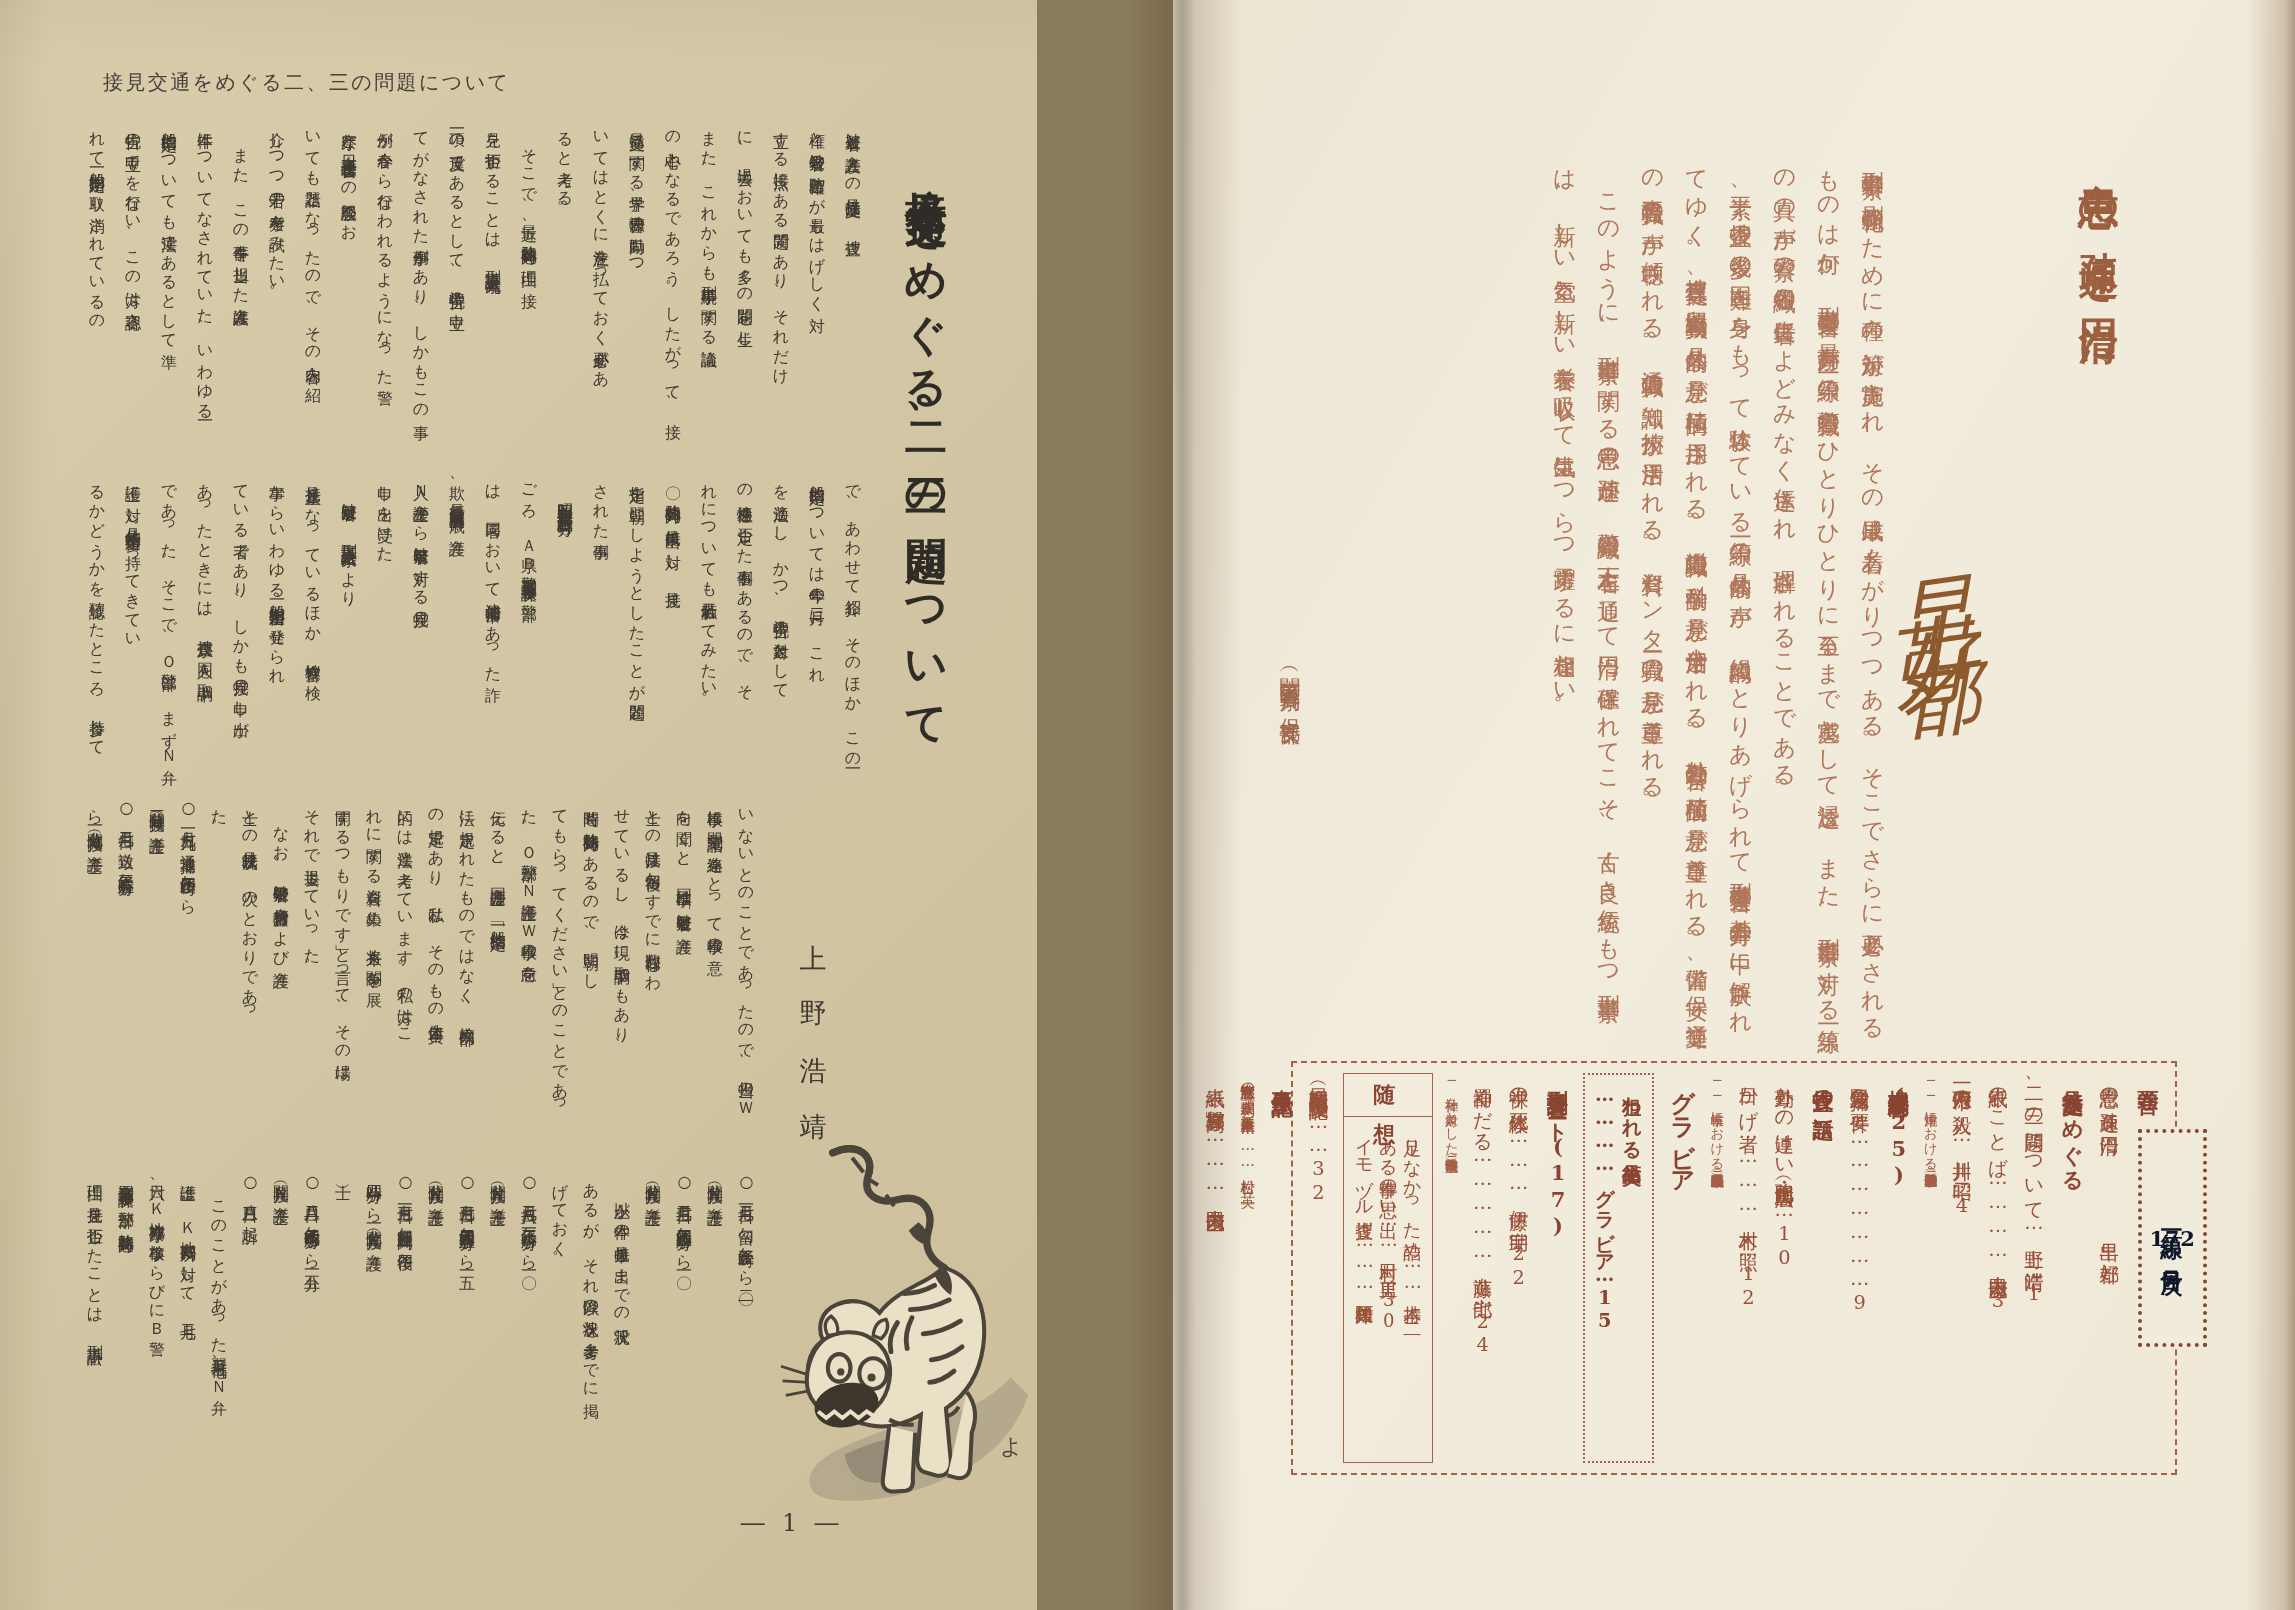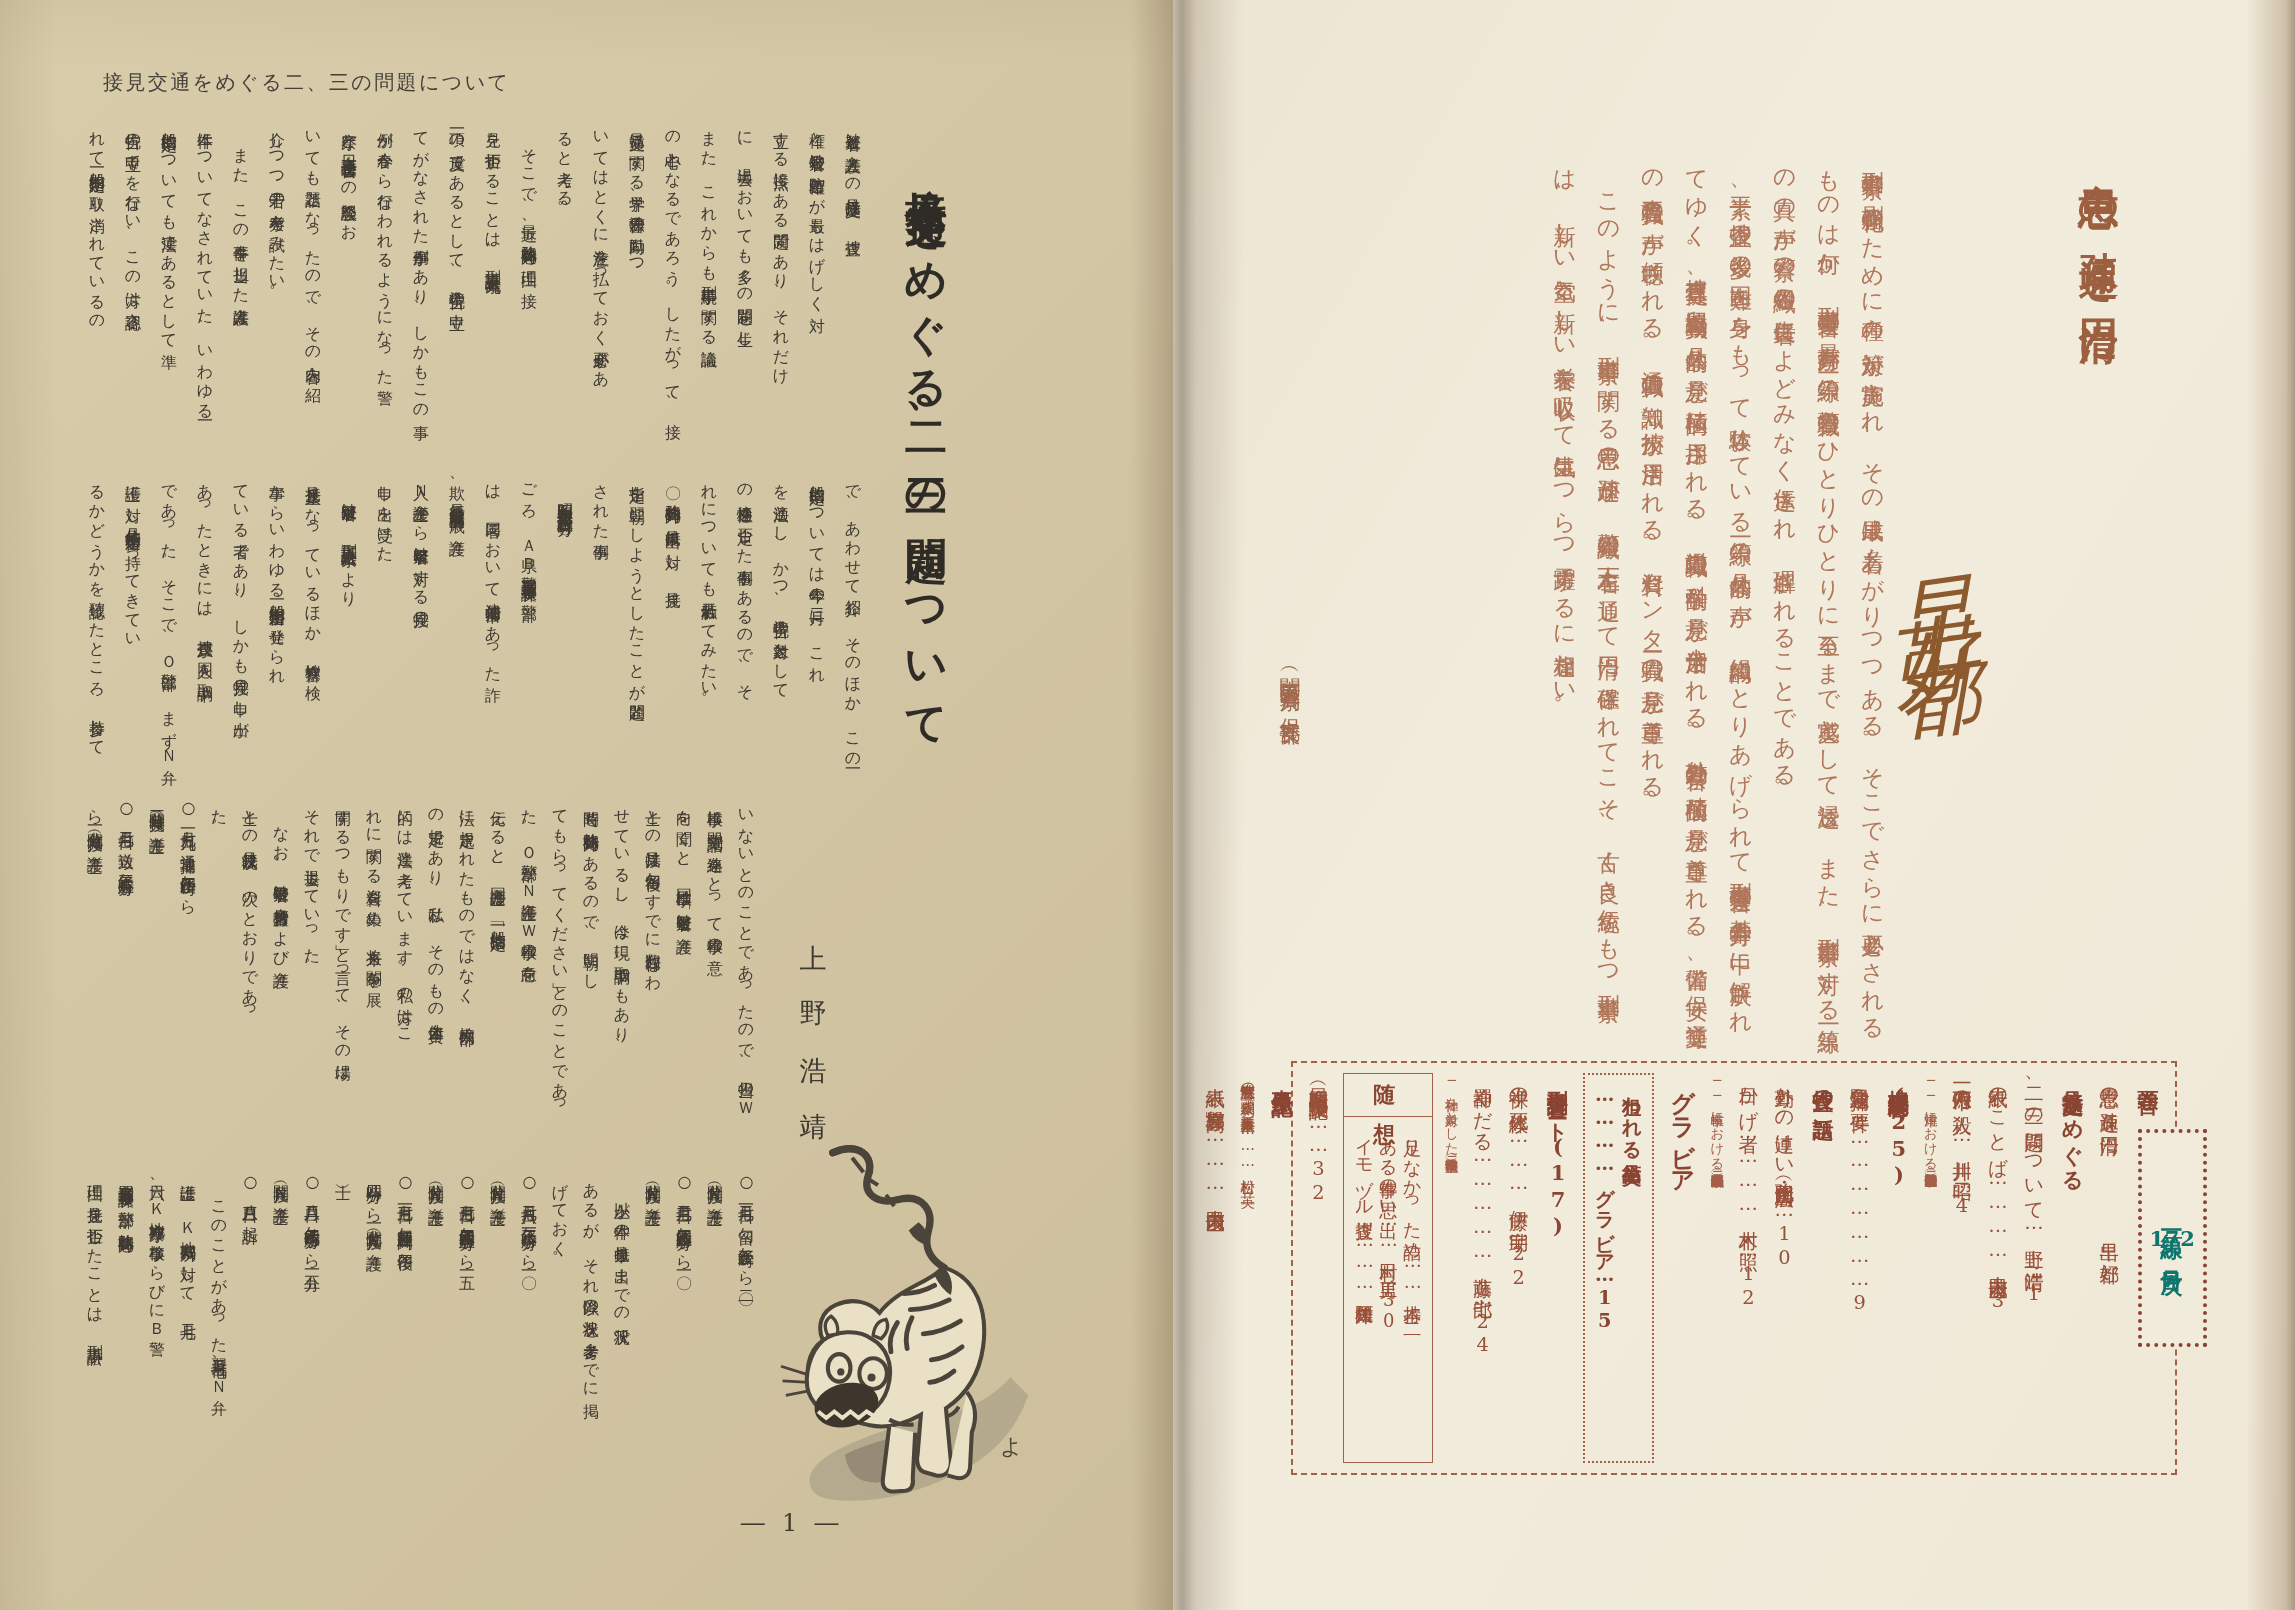--- a/index.html
+++ b/index.html
@@ -1,20 +1,20 @@
 <!DOCTYPE html>
 <html style="font-size:13px"><head>
 <meta charset="utf-8">
 <style>
   html,body{margin:0;padding:0;background:#8a7a5c;}
   #stage{position:relative;width:2295px;height:1610px;overflow:hidden;
          font-family:"DejaVu Serif","Liberation Serif",serif;}
   
   .page{position:absolute;top:0;height:1610px;}
-  #page-left{left:0;width:1173px;
+  #page-left{left:0;width:1037px;
      background:linear-gradient(135deg,#d8ccab 0%,#d3c6a4 45%,#cdbf9c 100%);}
   #page-right{left:1173px;width:1122px;
      background:linear-gradient(120deg,#ece5d2 0%,#f2ecdd 40%,#efe8d6 100%);}
   #gutter{position:absolute;top:0;left:1130px;width:113px;height:1610px;pointer-events:none;
      background:linear-gradient(to right,rgba(60,40,20,0) 0%,rgba(60,40,20,.22) 38%,rgba(40,25,10,.34) 46%,rgba(80,55,30,.18) 58%,rgba(80,55,30,0) 100%);}
   #right-edge{position:absolute;top:0;left:2246px;width:49px;height:1610px;pointer-events:none;
      background:linear-gradient(to right,rgba(120,80,40,0),rgba(120,80,40,.28) 80%,rgba(90,55,25,.45));}
   
   .v{writing-mode:vertical-rl;text-orientation:mixed;white-space:pre-line;position:absolute;}
   
@@ -53,21 +53,21 @@
   .toc-flow .gravure-label{font-size:24px;font-weight:bold;color:#8a4432;margin-left:13px;}
   .toc-flow .boxed{border:2.4px dotted #a5604a;padding:8px 6.5px;white-space:pre-line;
                    font-size:19.4px;font-weight:bold;color:#8a4432;margin-left:11.3px;}
   .toc-flow .boxed-titled{border:1.6px solid #a5604a;position:relative;
                    padding:52px 8px 6.5px 8px;margin-left:11.3px;white-space:pre-line;font-size:18px;}
   .zuiso-head{position:absolute;top:0;left:0;right:0;height:42px;writing-mode:horizontal-tb;
               text-orientation:mixed;text-align:center;font-size:22px;font-weight:bold;
               color:#8a4432;border-bottom:1.6px solid #a5604a;line-height:40px;letter-spacing:8px;}
   .toc-label{position:absolute;left:845px;top:66px;width:61px;height:210px;
              border:4px dotted #8a4432;background:#f1ebdc;display:flex;flex-direction:column;
-             align-items:center;justify-content:center;color:#0f766e;font-weight:bold;z-index:2;}
+             align-items:center;justify-content:center;color:#0f172a;font-weight:bold;z-index:2;}
   .toc-label .vch{writing-mode:vertical-rl;text-orientation:upright;font-size:22px;letter-spacing:2.4px;}
   .toc-label .num{font-size:21px;letter-spacing:0.8px;margin:2.4px 0;}
   
   .shade-l{position:absolute;inset:0;pointer-events:none;
      background:linear-gradient(to right,rgba(95,75,40,.10),rgba(95,75,40,0) 5%),
                 linear-gradient(to bottom,rgba(95,75,40,.05),rgba(95,75,40,0) 4%);}
 </style>
 </head>
 <body>
 

